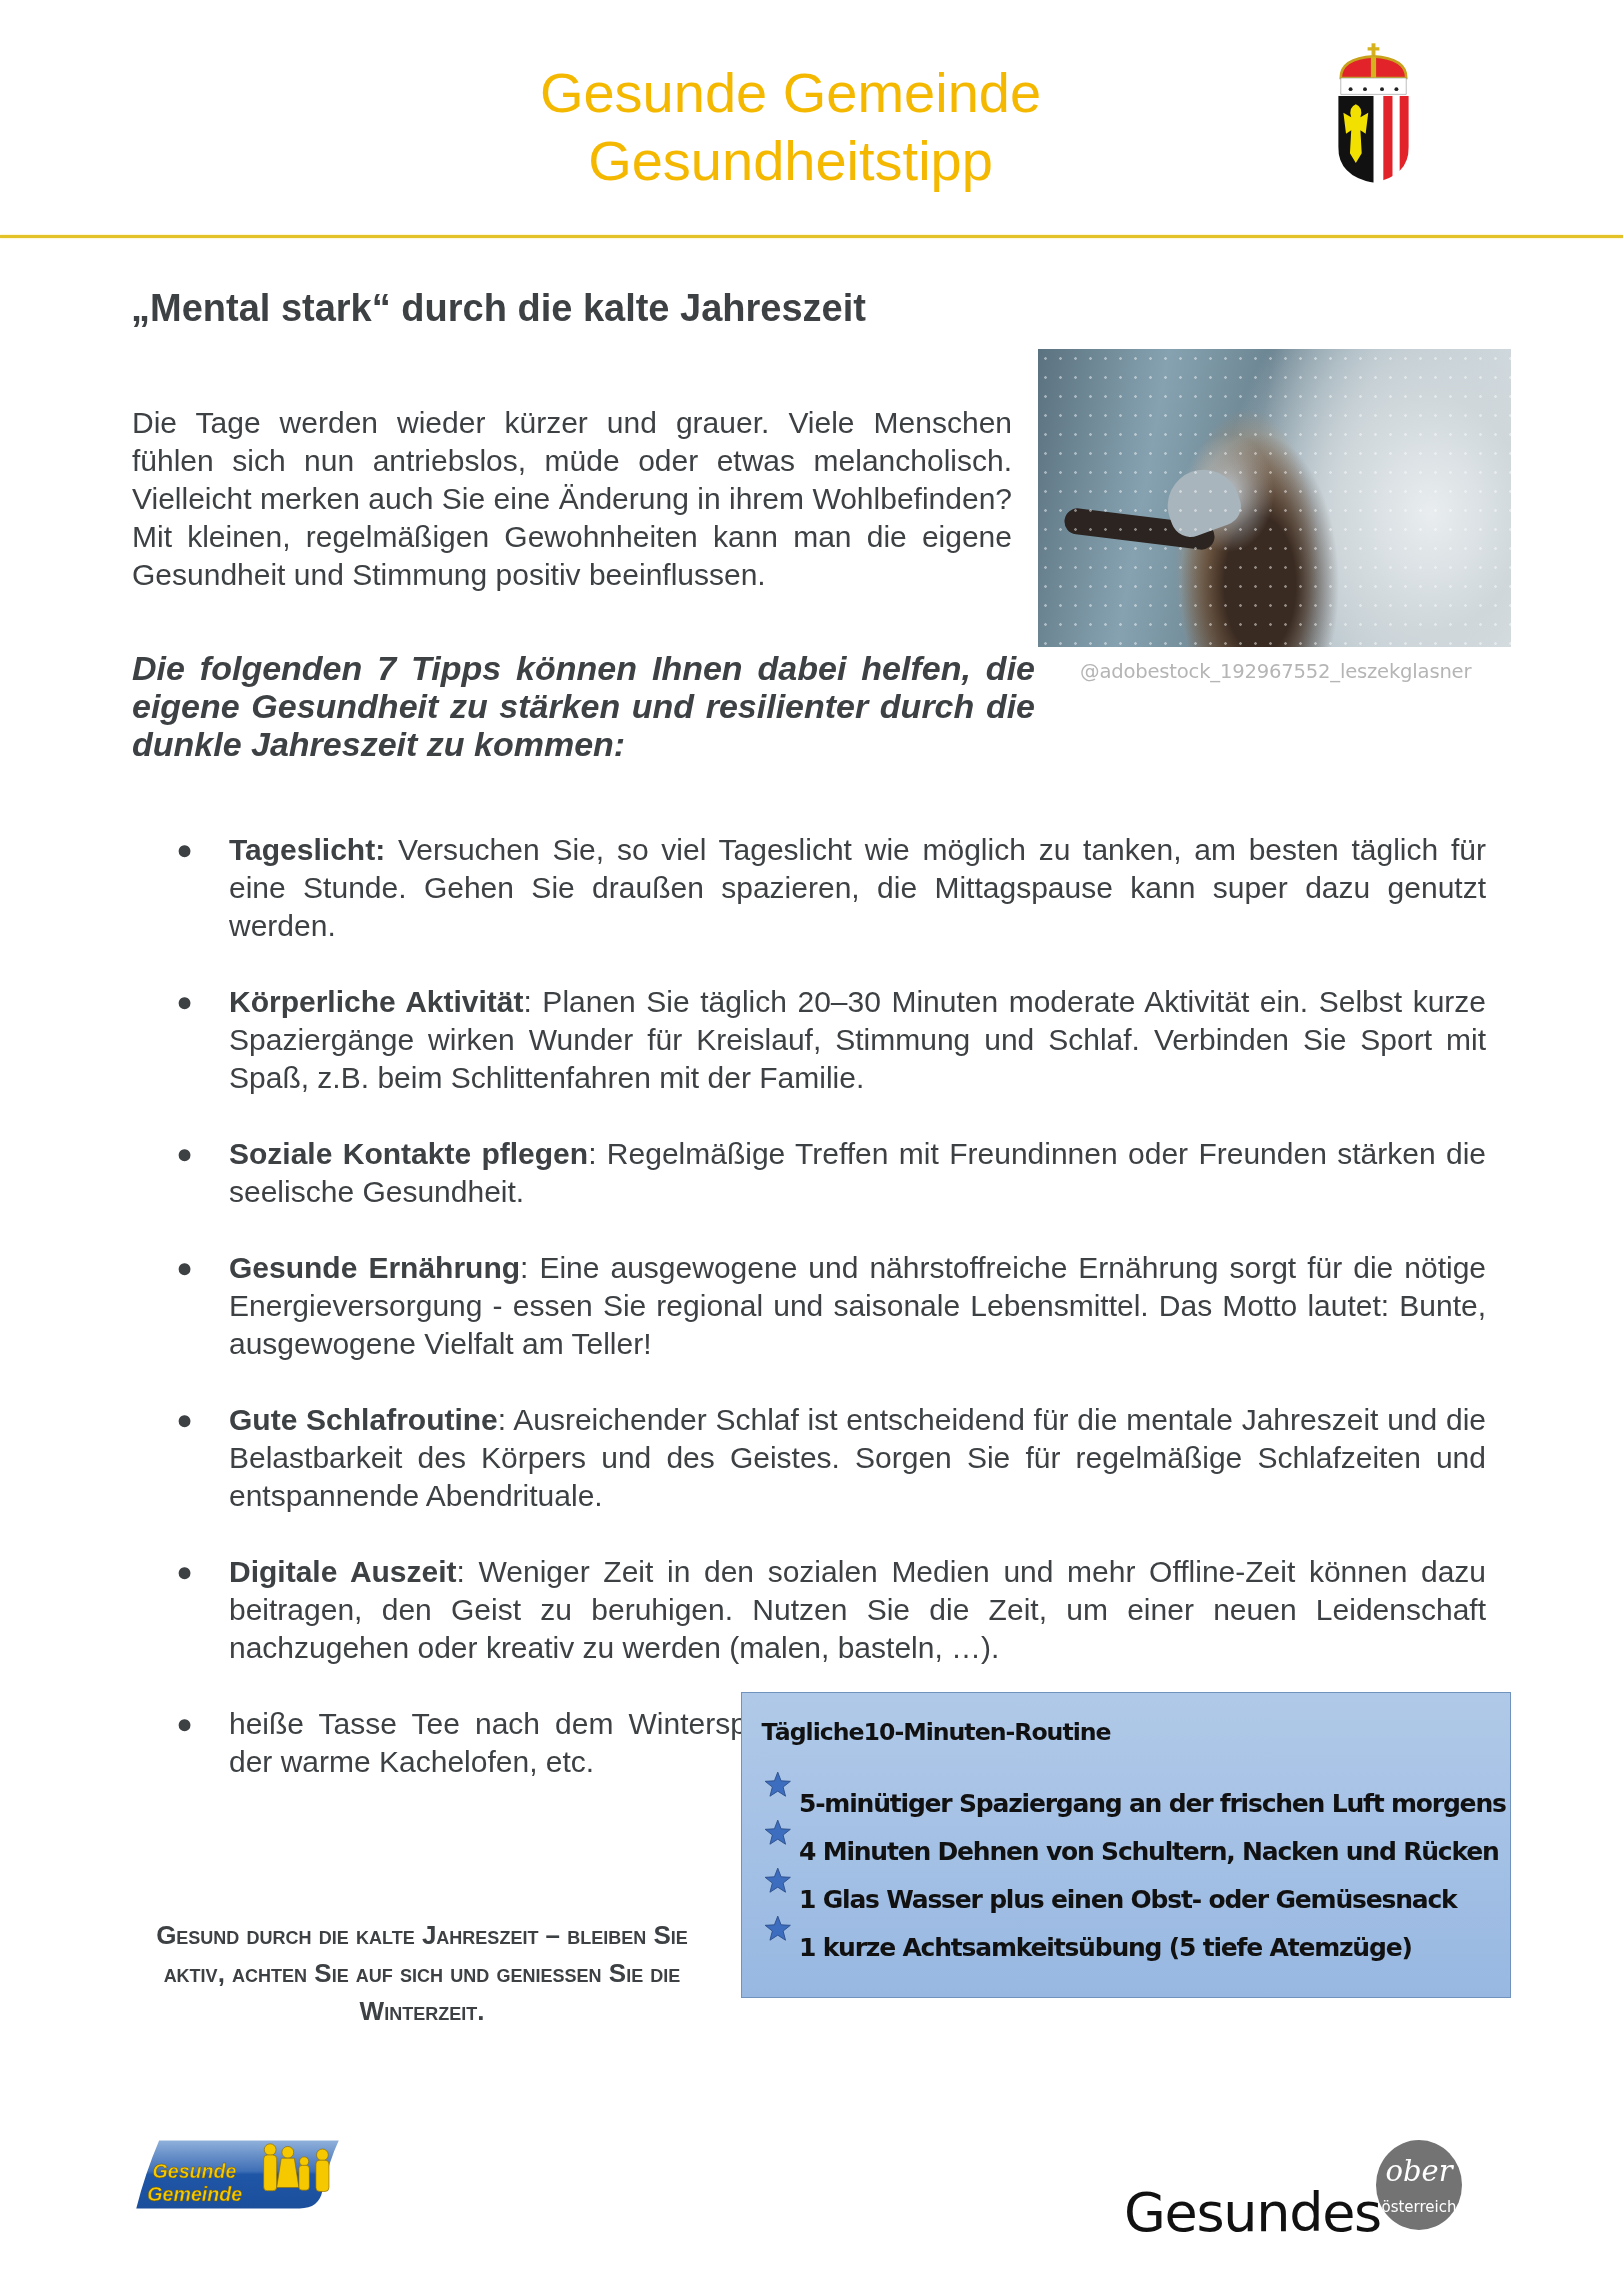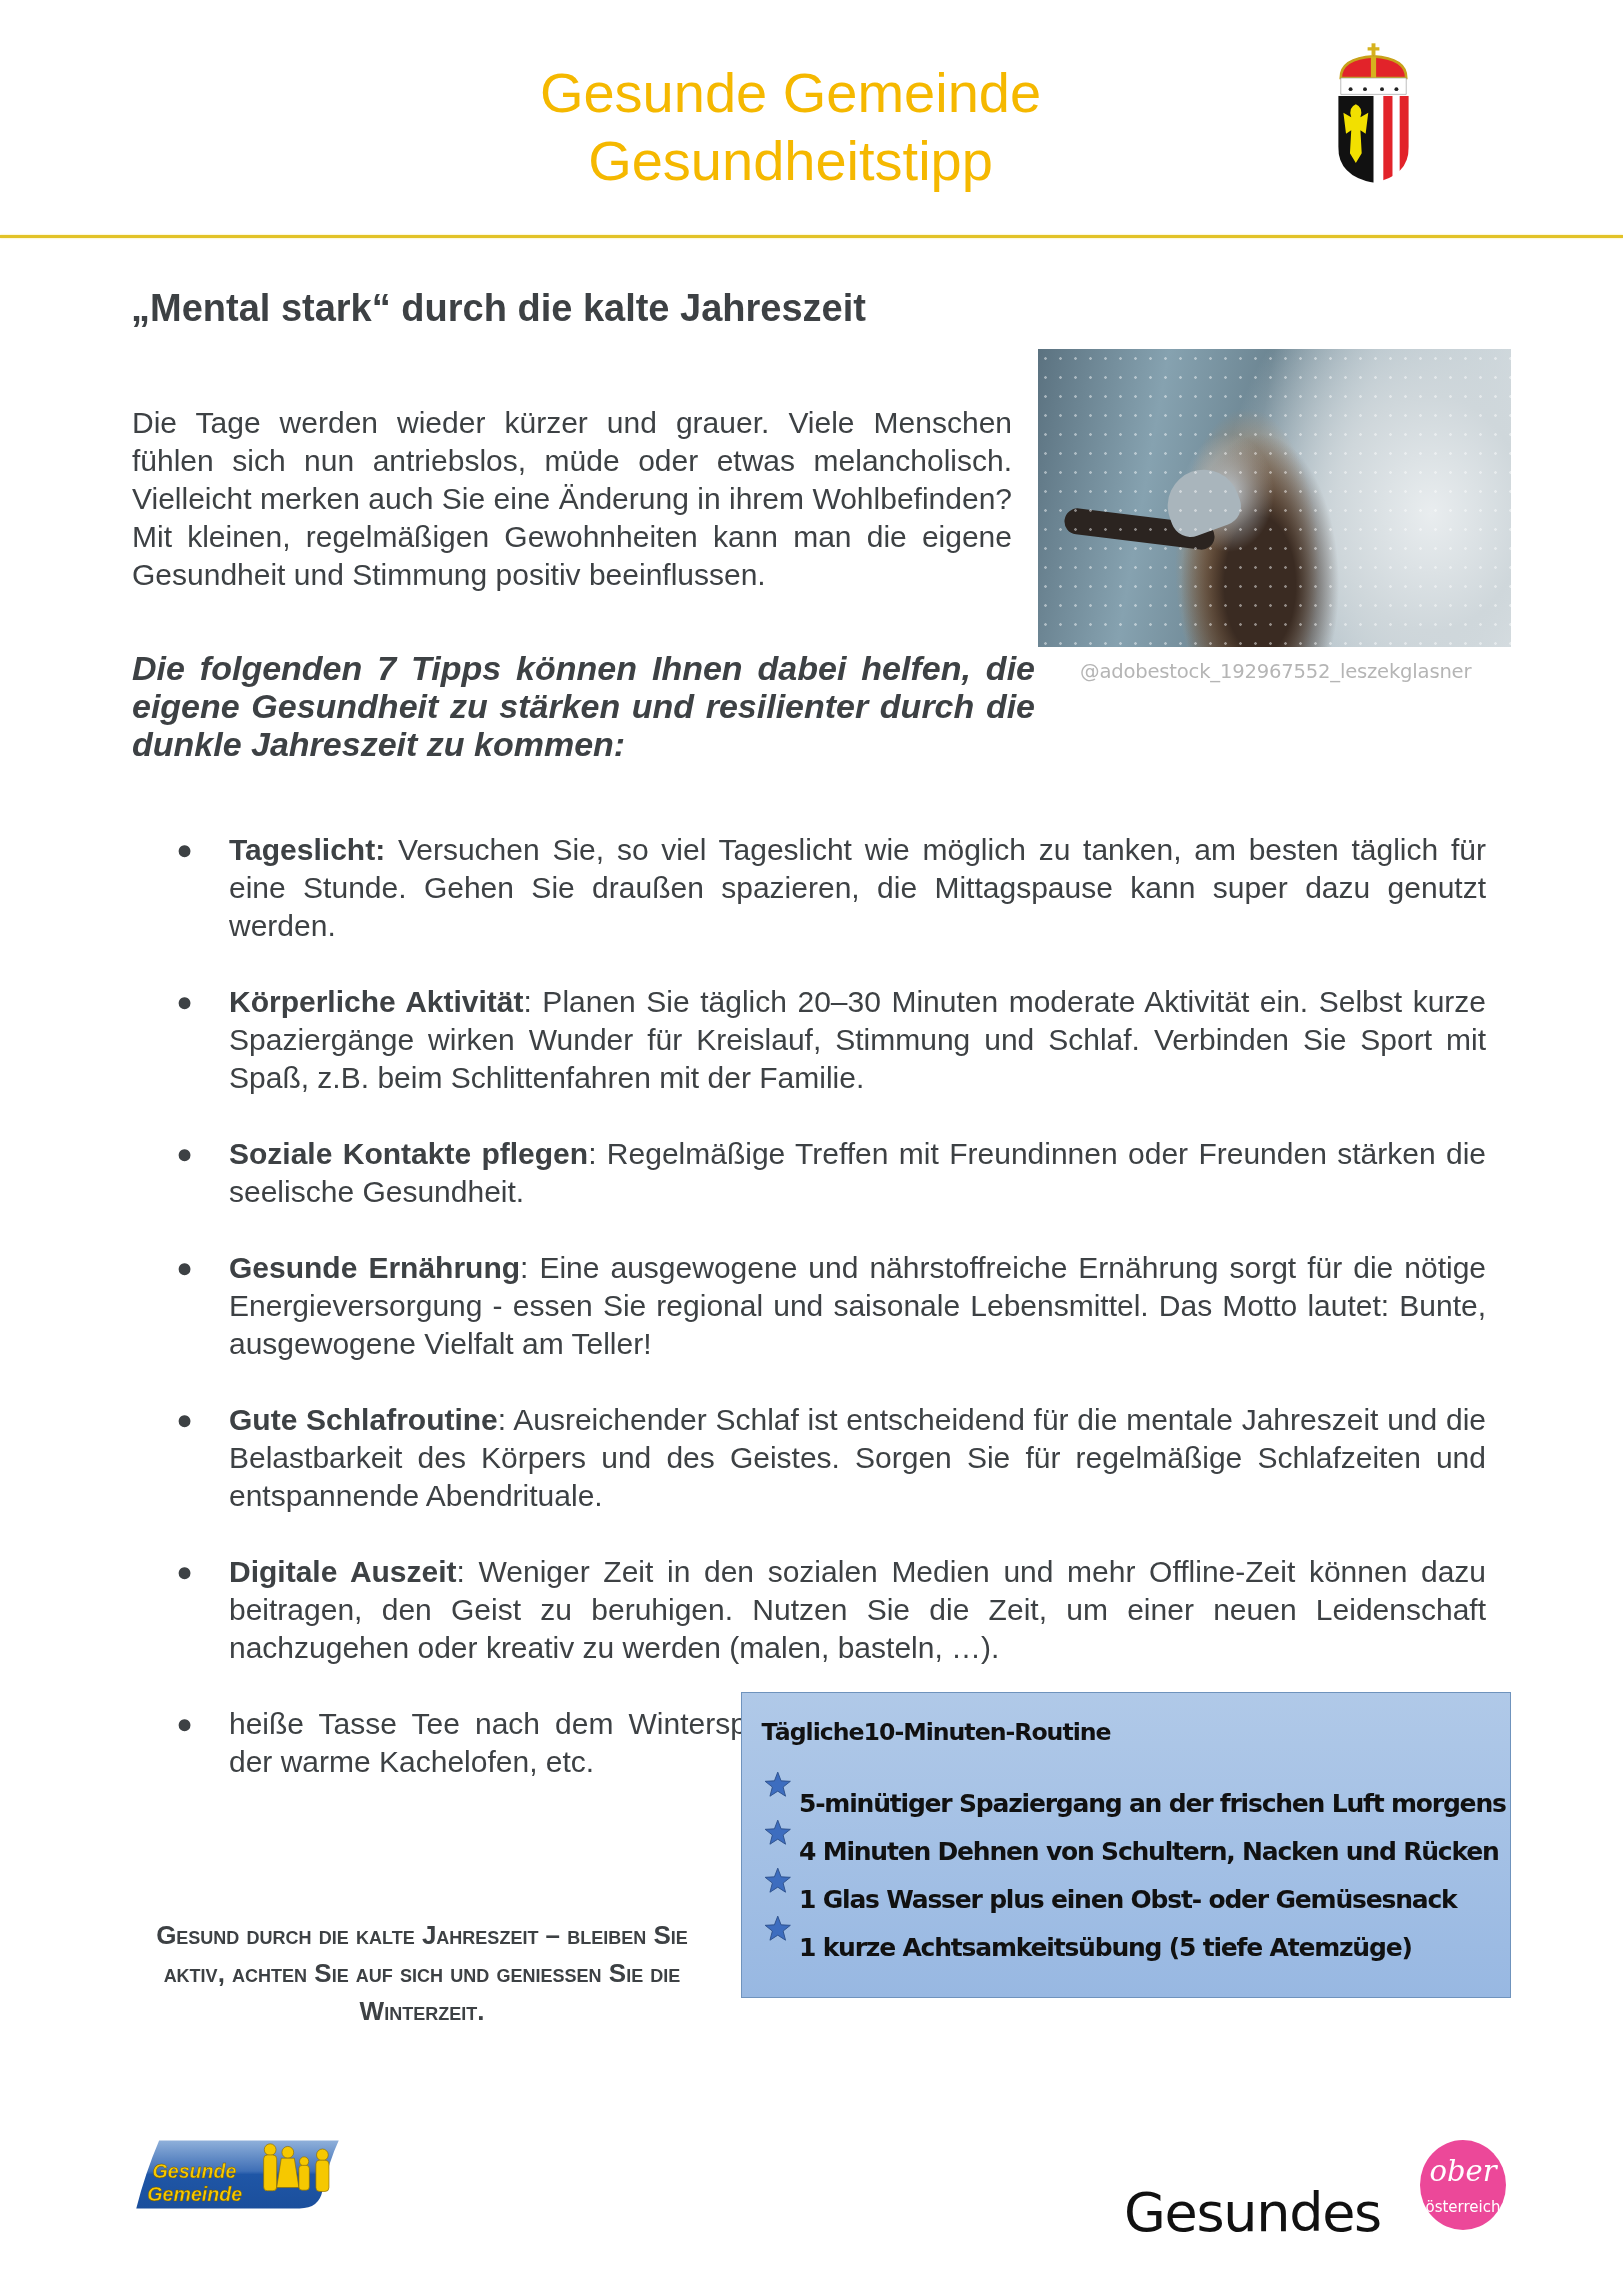--- a/index.html
+++ b/index.html
@@ -39,21 +39,21 @@
   .routine-box { position: absolute; left: 741px; top: 1692px; width: 770px; height: 306px;
                  background: linear-gradient(180deg, #b0c9e8 0%, #98b8e2 100%); border: 1.3px solid #6f93bd; }
   .routine-title { position: absolute; left: 19.6px; top: 25px; font-family: "DejaVu Sans", sans-serif; font-size: 23.6px; font-weight: bold; color: #111111; letter-spacing: -1px; }
   .routine-list { position: absolute; left: 22px; top: 77px; }
   .routine-item { position: relative; height: 48px; display: flex; align-items: flex-end; padding-left: 35px; font-weight: bold; }
   .routine-item .star { position: absolute; left: 0; top: 1.3px; width: 27.5px; height: 27.5px; }
   .routine-item .txt { font-family: "DejaVu Sans", sans-serif; font-size: 25px; color: #111111; letter-spacing: -1.2px; line-height: 29px; }
 
   .logo-gg { position: absolute; left: 133px; top: 2135px; width: 209px; height: 79px; }
   .logo-gesundes { position: absolute; left: 1124px; top: 2149px; font-family: "DejaVu Sans", sans-serif; font-size: 54px; color: #111111; letter-spacing: -1.3px; margin-top: 32px; }
-  .logo-ooe { position: absolute; left: 1420px; top: 2140px; width: 86px; height: 90px; border-radius: 50%; background: #ec4899; }
+  .logo-ooe { position: absolute; left: 1376px; top: 2140px; width: 86px; height: 90px; border-radius: 50%; background: #737373; }
   .logo-ooe .ober { position: absolute; left: 0; width: 100%; top: 14.4px; text-align: center; font-family: "DejaVu Serif", serif; font-style: italic; font-size: 29px; color: #ffffff; }
   .logo-ooe .oe { position: absolute; left: 0; width: 100%; top: 58px; text-align: center; font-family: "DejaVu Sans", sans-serif; font-size: 15px; color: #ffffff; }
 </style>
 </head>
 <body>
 
 <div class="header-title">
   <div>Gesunde Gemeinde</div>
   <div>Gesundheitstipp</div>
 </div>

